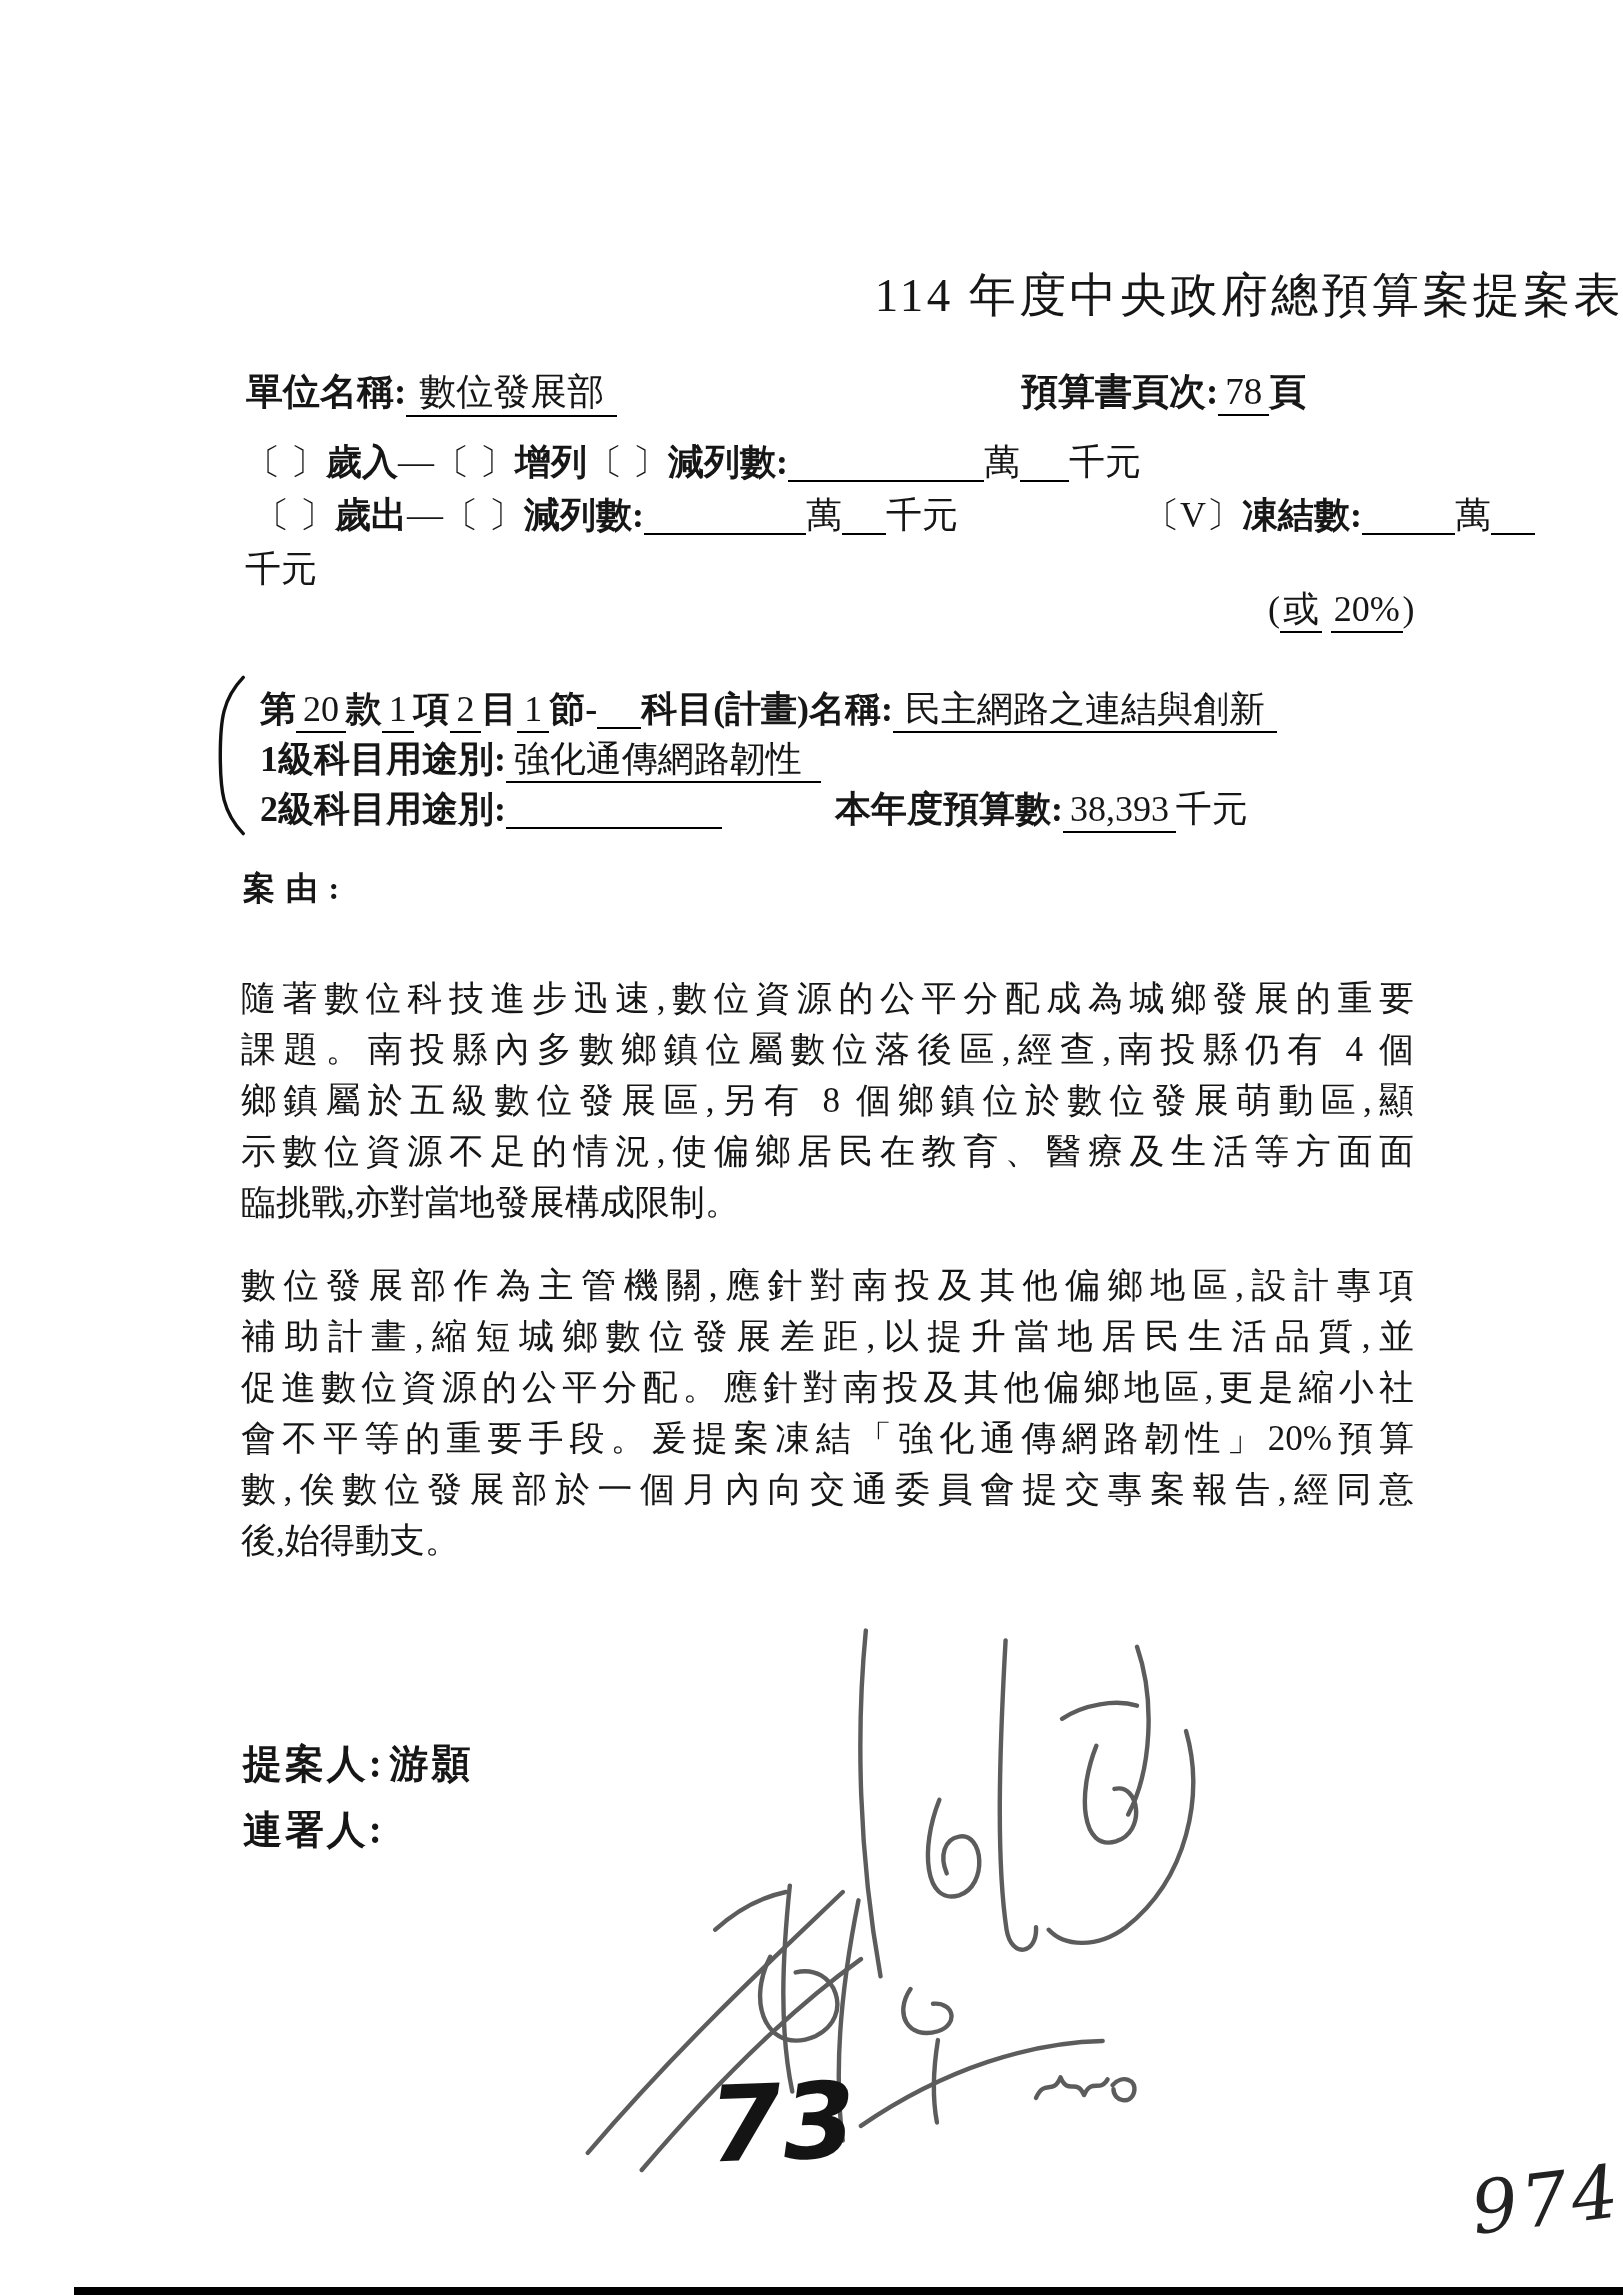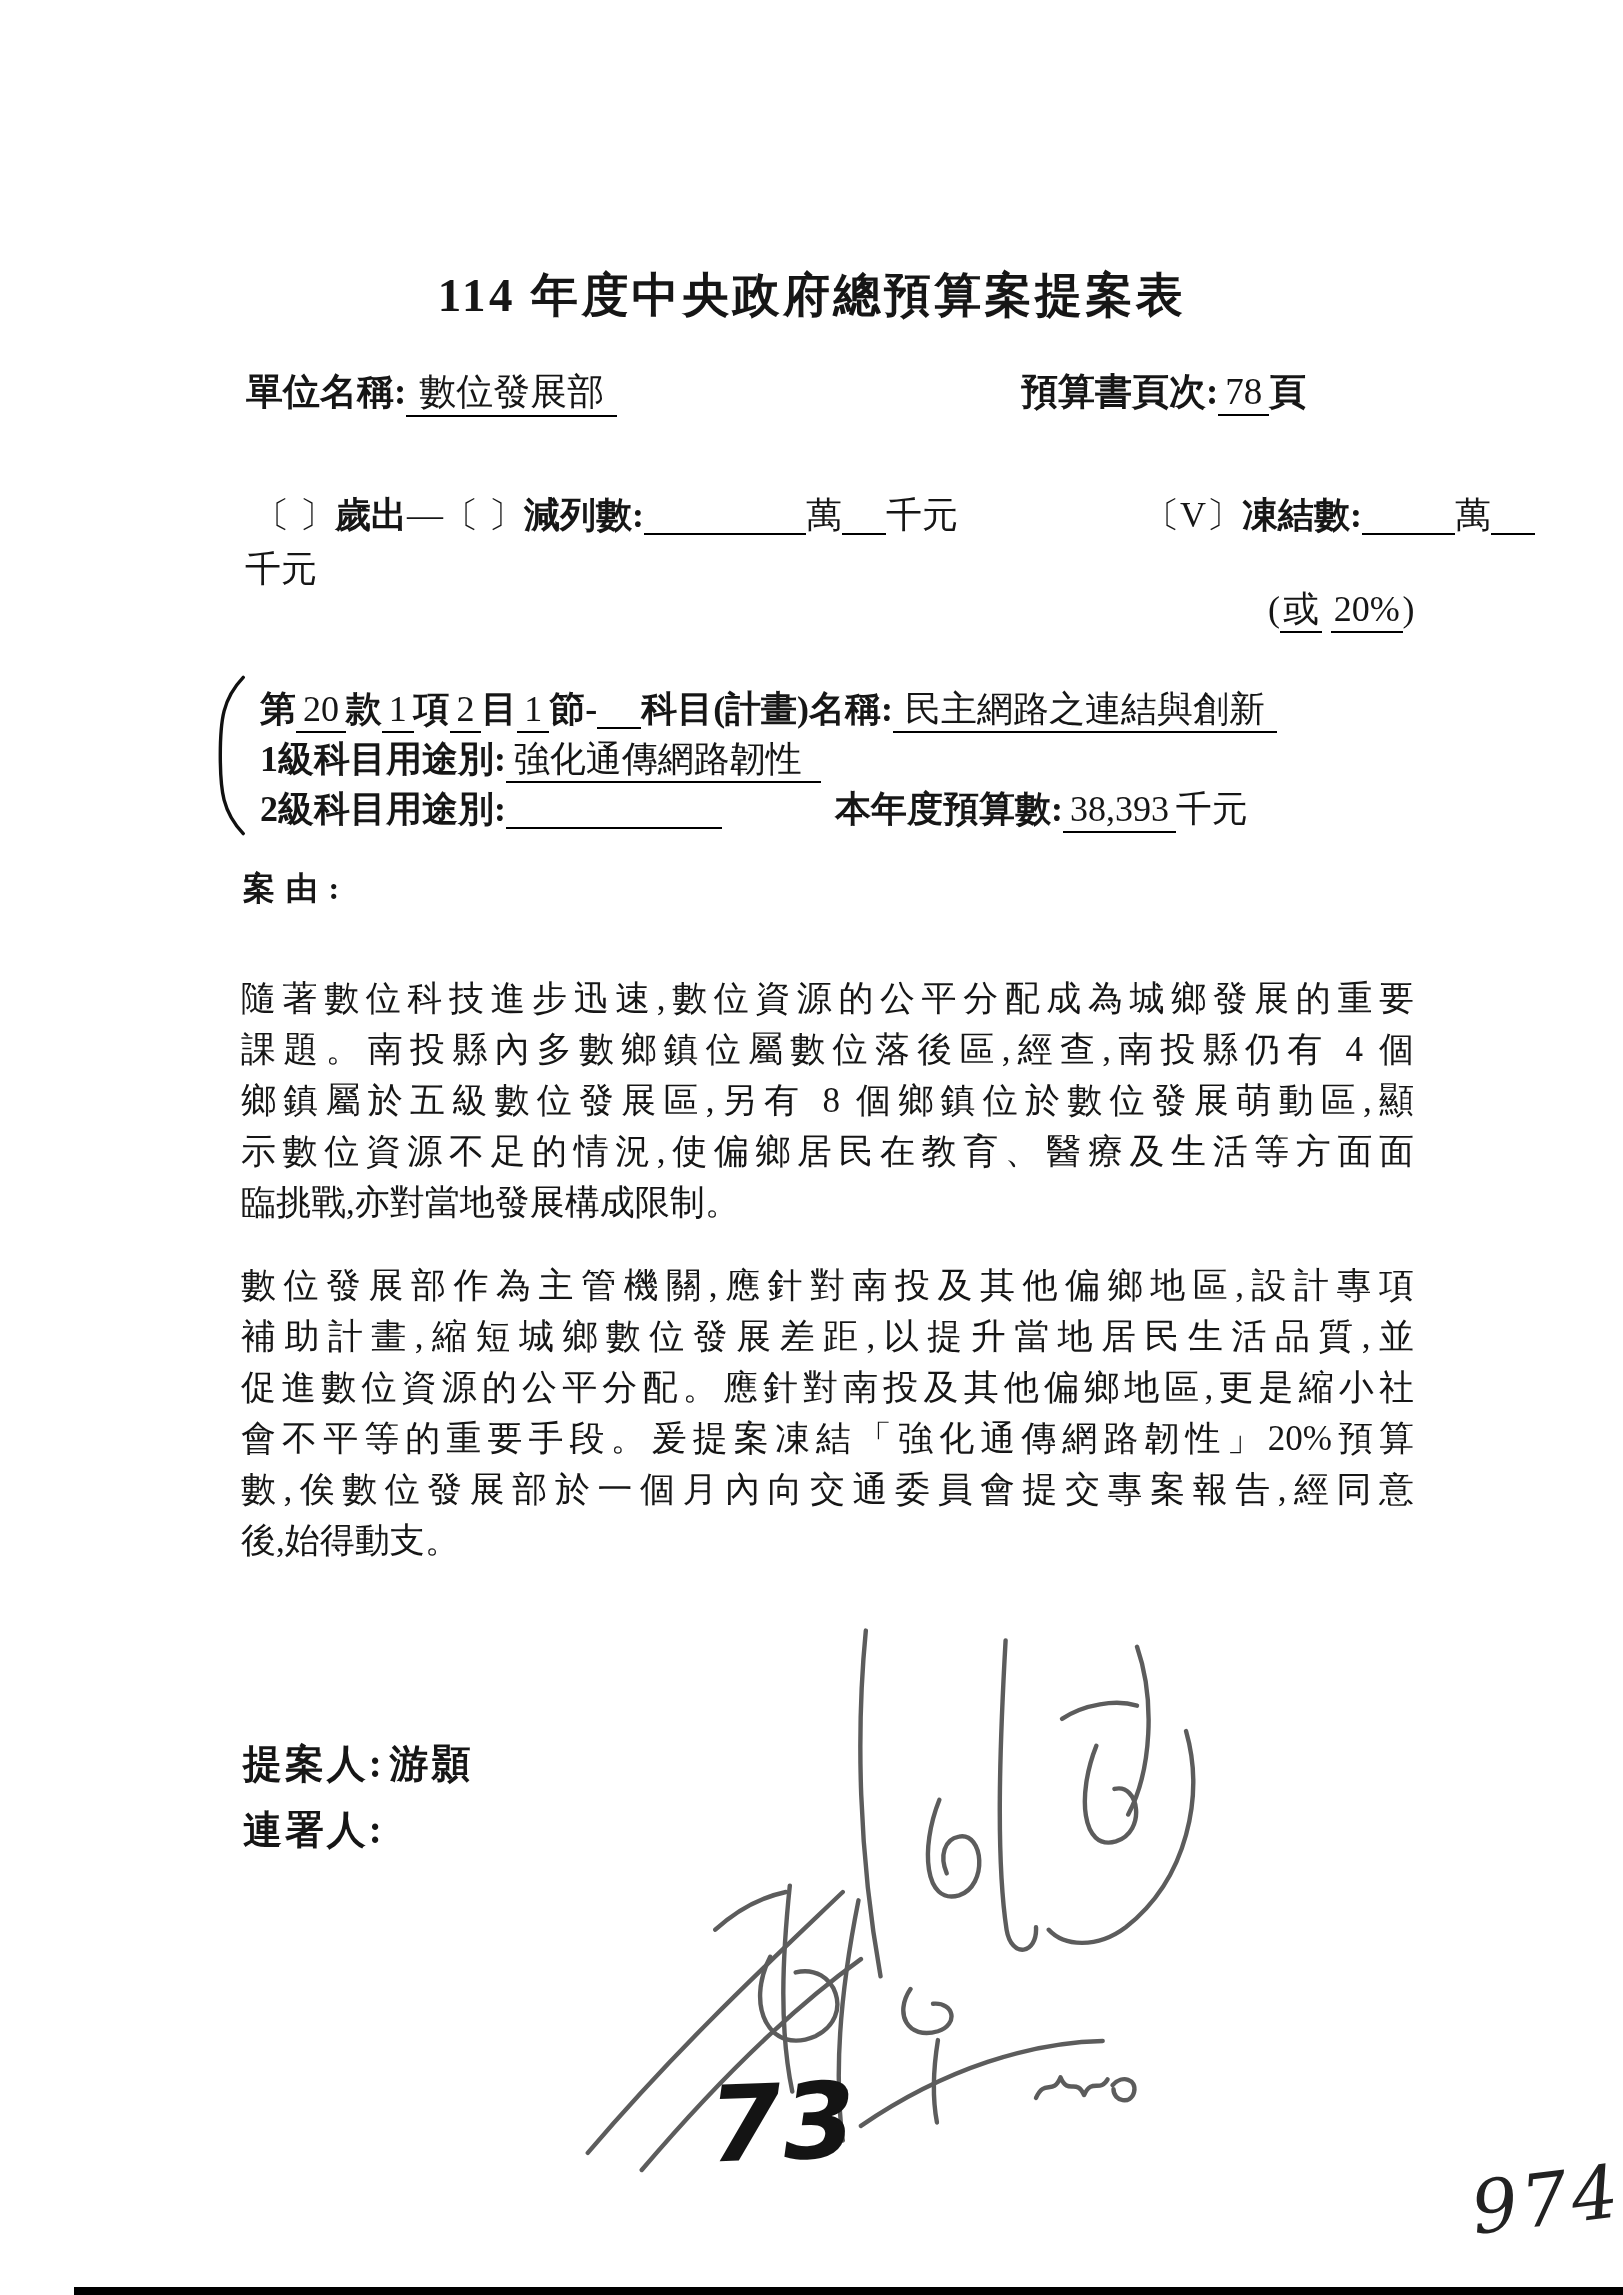--- a/index.html
+++ b/index.html
@@ -14,21 +14,21 @@
   .abs{position:absolute;line-height:1.25;white-space:nowrap;}
   .b{font-weight:bold;}
   .u{border-bottom:2px solid #000;padding:0 6.9px 2px 6.9px;}
   .u-thick{border-bottom:2.9px solid #000;padding:0 12.8px 2.9px 12.8px;}
   .bl{display:inline-block;height:0;border-bottom:2px solid #000;vertical-align:-7.8px;}
   .office-box{
     border:2.5px solid #000;
     padding:7.8px 14.7px;
     font-size:33px;font-weight:bold;letter-spacing:2.5px;
   }
-  .title{font-size:47px;font-weight:bold;letter-spacing:3.4px;text-align:center;width:100%;}
+  .title{font-size:47px;font-weight:normal;letter-spacing:3.4px;text-align:right;width:100%;}
   .form-line{font-size:37px;}
   .amount-line{font-size:36px;}
   .subject-line{font-size:36px;}
   .case-heading{font-size:32px;font-weight:bold;letter-spacing:10.8px;}
   .para{font-size:35px;margin-top:20px;}
   .para .pline{width:1173px;height:51px;line-height:51px;white-space:nowrap;}
   .para .jl{text-align:justify;text-align-last:justify;white-space:normal;height:51px;overflow:hidden;}
   .sig-footer{font-size:39px;font-weight:bold;letter-spacing:2.9px;}
   .hand-center{
     font-family:"DejaVu Sans",sans-serif;
@@ -51,20 +51,23 @@
   <div class="abs title" style="left:0;top:266px;">114 年度中央政府總預算案提案表</div>
 
   <div class="abs form-line" style="left:246px;top:369px;">
     <span class="b">單位名稱:</span><span class="u-thick">數位發展部</span>
   </div>
 
   <div class="abs form-line" style="left:1021px;top:369px;">
     <span class="b">預算書頁次:</span><span class="u">78</span><span class="b">頁</span>
   </div>
 
+  <div class="abs amount-line" style="left:245px;top:440px;">
+    <span>〔 〕</span><span class="b">歲入</span><span>—</span><span>〔 〕</span><span class="b">增列</span><span>〔 〕</span><span class="b">減列數:</span><span class="bl" style="width:196px;"></span><span>萬</span><span class="bl" style="width:49px;"></span><span>千元</span>
+  </div>
 
   <div class="abs amount-line" style="left:234px;top:493px;margin-left:20px;">
     <span>〔 〕</span><span class="b">歲出</span><span>—</span><span>〔 〕</span><span class="b">減列數:</span><span class="bl" style="width:162px;"></span><span>萬</span><span class="bl" style="width:44px;"></span><span>千元</span><span style="display:inline-block;width:186px;"></span><span>〔V〕</span><span class="b">凍結數:</span><span class="bl" style="width:93px;"></span><span>萬</span><span class="bl" style="width:44px;"></span>
   </div>
 
   <div class="abs amount-line" style="left:245px;top:547px;">
     <span>千元</span>
   </div>
 
   <div class="abs amount-line" style="left:1268px;top:587px;">

